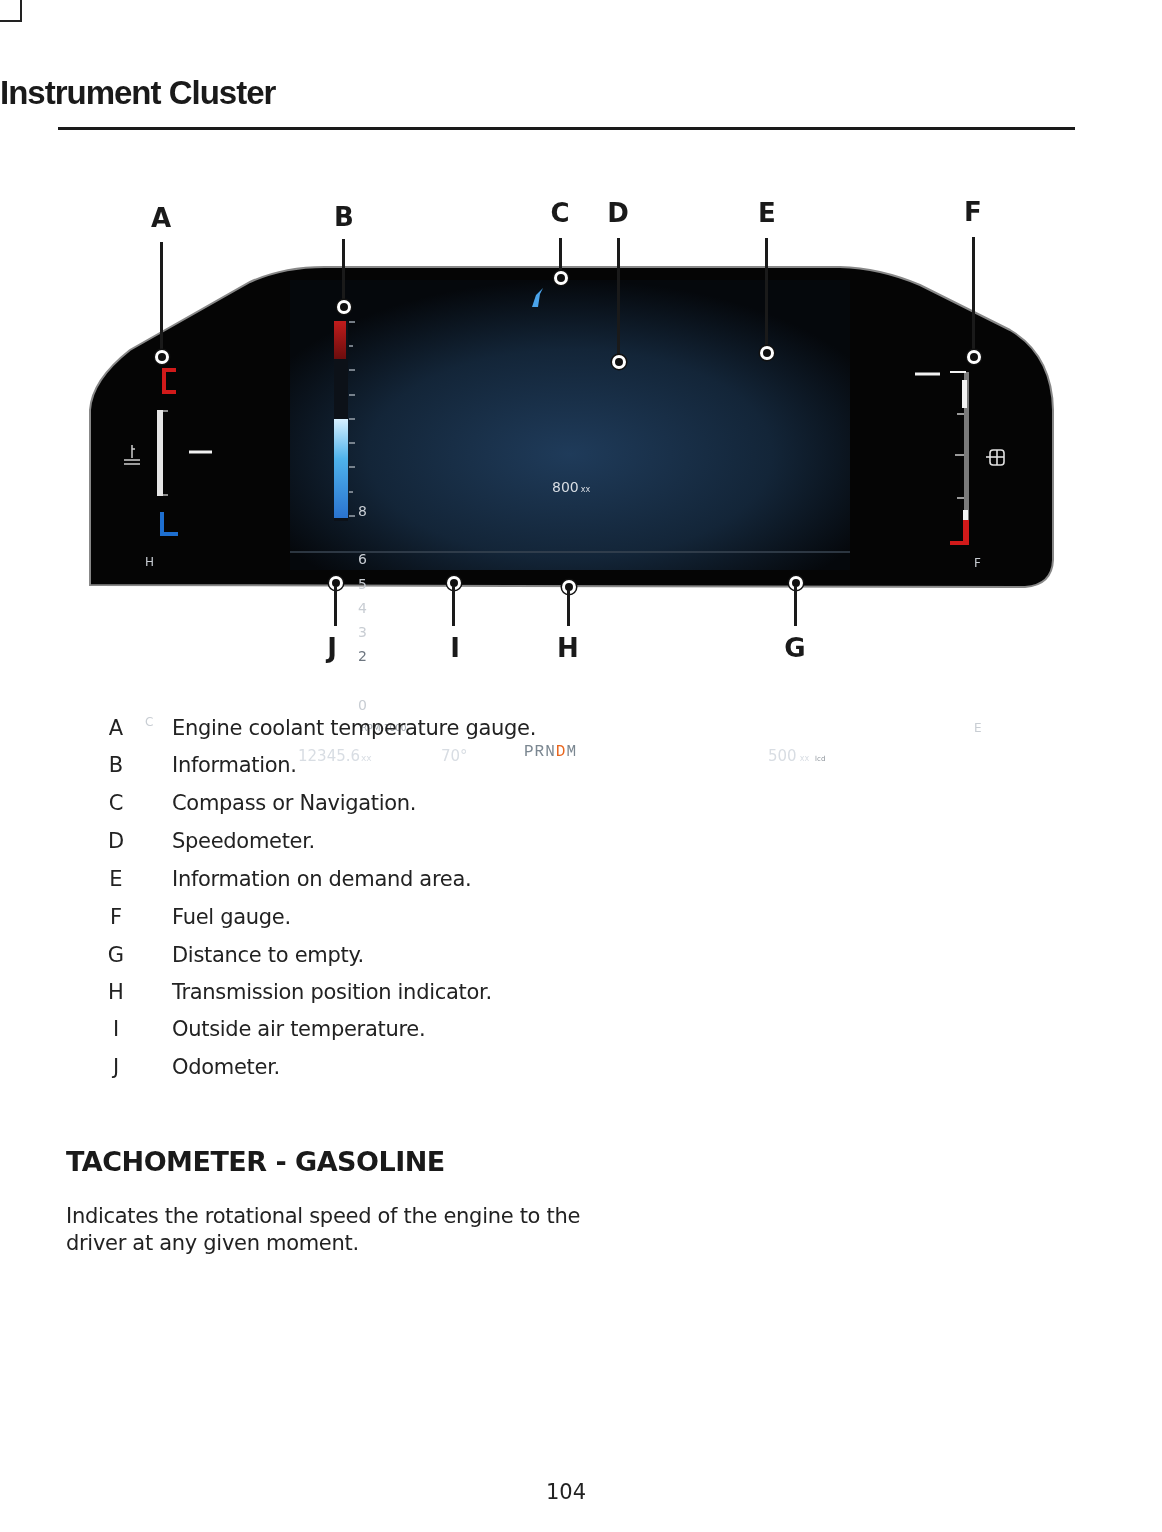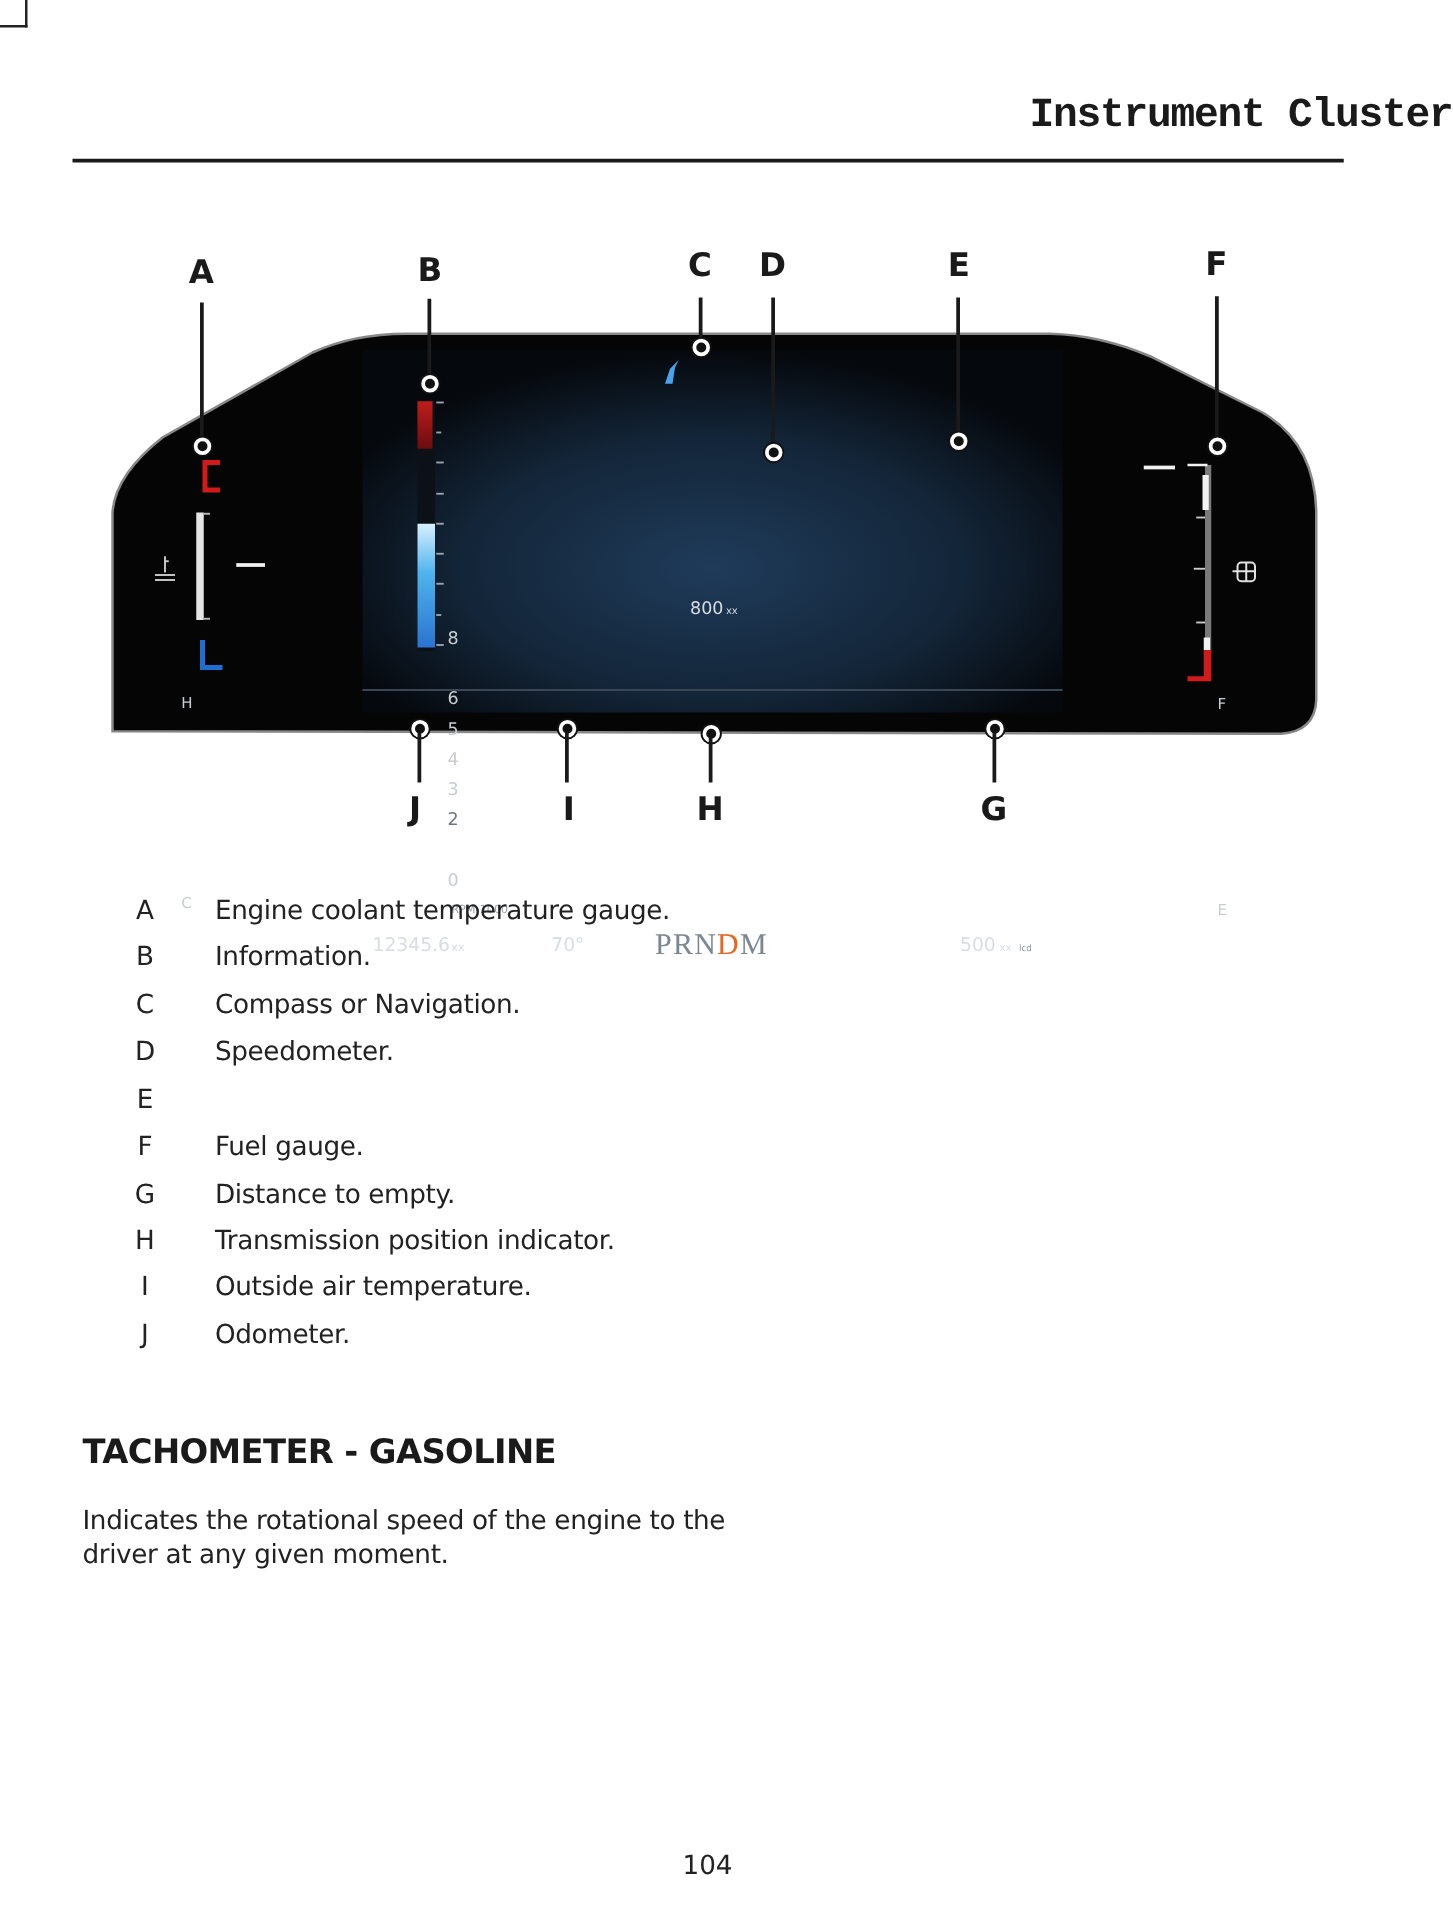--- a/index.html
+++ b/index.html
@@ -2,39 +2,39 @@
 <html><head>
 <meta charset="utf-8">
 <style>
   * { box-sizing: border-box; margin: 0; padding: 0; }
   html, body { width: 1162px; height: 1532px; background: #ffffff; overflow: hidden; }
   body { position: relative; font-family: "DejaVu Sans", sans-serif; color: #1a1a1a; }
 
   .crop-mark { position: absolute; left: 0; top: 0; width: 22px; height: 22px;
     border-right: 2px solid #222; border-bottom: 2px solid #222; }
 
-  .page-title { position: absolute; left: 0; width: 1162px; top: 74px; text-align: right;
-    font-family: Liberation Mono, monospace; font-weight: bold; font-size: 33px; letter-spacing: -1px; color: #1a1a1a; }
+  .page-title { position: absolute; left: 0; width: 1162px; top: 74px; text-align: left;
+    font-family: Liberation Sans, sans-serif; font-weight: bold; font-size: 33px; letter-spacing: -1px; color: #1a1a1a; }
   .title-rule { position: absolute; left: 58px; top: 127px; width: 1017px; height: 3px; background: #1a1a1a; }
 
   
   .figure { position: absolute; left: 0; top: 190px; width: 1162px; height: 480px; }
   .callout-letter { position: absolute; font-family: "DejaVu Sans", sans-serif; font-weight: bold; font-size: 26px; color: #1a1a1a; width: 30px; text-align: center; }
   .callout-line { position: absolute; width: 3px; background: #1a1a1a; }
   .callout-dot { position: absolute; width: 14px; height: 14px; border-radius: 50%; border: 3px solid #fff; background: #111; box-shadow: 0 0 0 1.5px #111; }
 
   .cluster { position: absolute; left: 0; top: 0; width: 1162px; height: 480px; }
   .cluster svg { position: absolute; left: 0; top: 0; }
 
   .screen-text { position: absolute; font-family: "DejaVu Sans", sans-serif; color: #d8dde3; }
   .tick-label { position: absolute; font-size: 14px; color: #c8cdd3; font-family: "DejaVu Sans", sans-serif; }
   .speed { position: absolute; left: 520px; top: 350px; font-size: 82px; font-weight: bold; letter-spacing: -3px;
     font-family: "DejaVu Sans", sans-serif;
     background: linear-gradient(180deg, #eef6ff 0%, #9cc4ea 100%); -webkit-background-clip: text; background-clip: text; color: transparent; }
-  .gear { position: absolute; left: 524px; top: 553px; font-size: 24px; letter-spacing: 1px; color: #7b8791; font-family: Liberation Serif, serif; }
+  .gear { position: absolute; left: 524px; top: 553px; font-size: 16px; letter-spacing: 1px; color: #7b8791; font-family: Liberation Mono, monospace; }
   .gear .active { color: #e8651d; }
 
   
   .legend { position: absolute; left: 0; top: 716px; width: 1162px; }
   .legend-row { position: absolute; left: 0; height: 30px; width: 800px; }
   .legend-key { position: absolute; left: 106px; width: 20px; text-align: center; font-size: 21px; color: #222; font-family: "DejaVu Sans", sans-serif; }
   .legend-desc { position: absolute; left: 172px; font-size: 21px; color: #222; font-family: "DejaVu Sans", sans-serif; letter-spacing: -0.3px; text-align: center; }
 
   .section-heading { position: absolute; left: 66px; top: 1146px; font-size: 27px; font-weight: bold; letter-spacing: -0.5px; color: #1a1a1a; font-family: "DejaVu Sans", sans-serif; }
   .body-text { position: absolute; left: 66px; top: 1203px; width: 520px; font-size: 21px; line-height: 27px; color: #222; font-family: "DejaVu Sans", sans-serif; letter-spacing: -0.3px; }
@@ -208,20 +208,21 @@
   <div class="legend-row" style="top:75px;">
     <span class="legend-key">C</span>
     <span class="legend-desc">Compass or Navigation.</span>
   </div>
   <div class="legend-row" style="top:113px;">
     <span class="legend-key">D</span>
     <span class="legend-desc">Speedometer.</span>
   </div>
   <div class="legend-row" style="top:151px;">
     <span class="legend-key">E</span>
+    <span class="legend-desc">Information on demand area.</span>
   </div>
   <div class="legend-row" style="top:189px;">
     <span class="legend-key">F</span>
     <span class="legend-desc">Fuel gauge.</span>
   </div>
   <div class="legend-row" style="top:227px;">
     <span class="legend-key">G</span>
     <span class="legend-desc">Distance to empty.</span>
   </div>
   <div class="legend-row" style="top:264px;">

